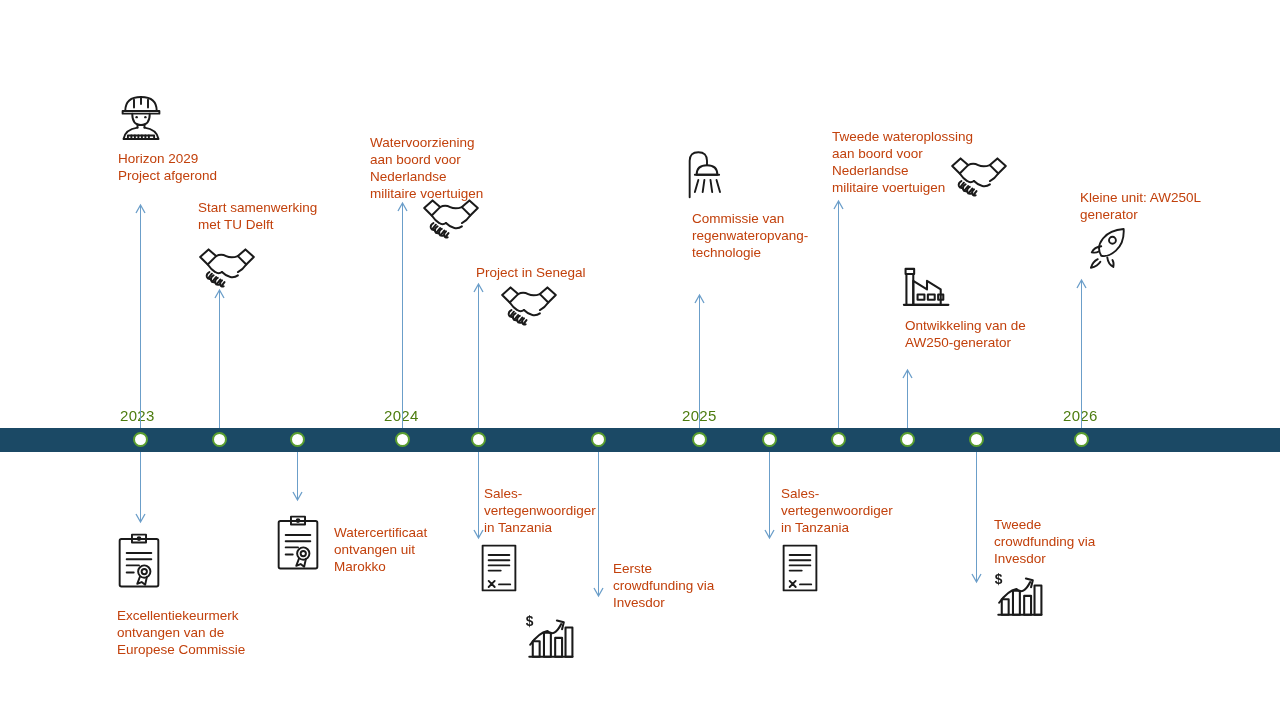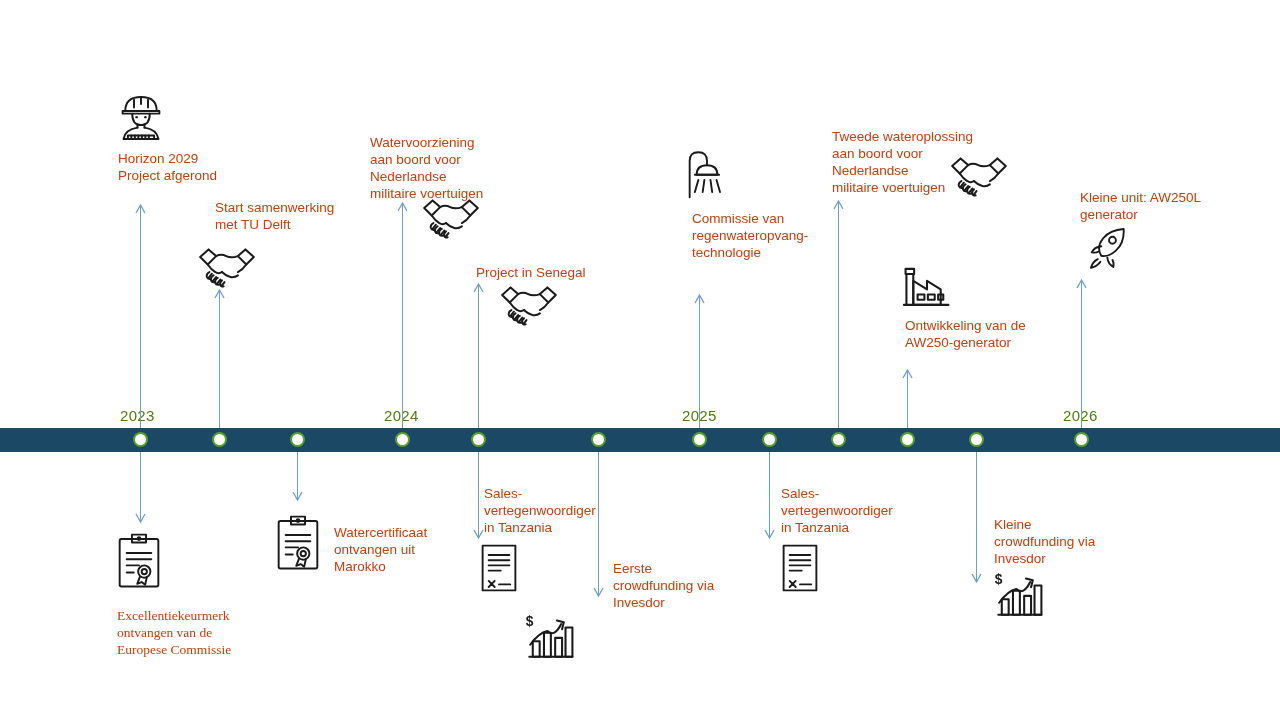--- a/index.html
+++ b/index.html
@@ -105,21 +105,21 @@
      <path d="M14 25 q4 6 9 9 q4 3 8 0"></path>
      <path d="M60 25 q-4 6 -10 9"></path>
      <path d="M31 34 q5 5 10 6 q5 1 9-2"></path>
      <path d="M19 36 l-4 5 M24 40 l-4 5 M29 43 l-4 5 M34 46 l-3 4"></path>
      <path d="M16 34 q-4 2 -3 6 q1 3 5 2"></path>
      <path d="M21 38 q-4 2 -3 6 q1 3 5 2"></path>
      <path d="M26 41 q-4 2 -3 6 q1 3 5 2"></path>
      <path d="M31 44 q-3 2 -2 5 q1 3 4 2"></path>
    </svg>
       </div>
-      <div class="evt-label" style="left: 198px; top: 199px; margin-left: 17px;">Start samenwerking
+      <div class="evt-label" style="left: 198px; top: 199px;">Start samenwerking
 met TU Delft</div>
       <div class="connector" style="left: 402px; top: 203px; height: 225px;"></div>
       <div class="chev" style="left: 397px; top: 202px;">
         <svg width="11" height="10">
           <path d="M1 9 L5.5 1 L10 9" fill="none" stroke="#6b9ec9" stroke-width="1.3"></path>
         </svg>
       </div>
       <div class="evt-icon" style="left: 420px; top: 194px;">
    <svg width="62" height="48" viewBox="0 0 74 56" fill="none" stroke="#1a1a1a" stroke-width="2.4" stroke-linecap="round" stroke-linejoin="round">
      <path d="M5 16 L15 7 L24 15 L14 25 Z"></path>
@@ -250,21 +250,21 @@
      <rect x="6" y="8" width="44" height="54" rx="2"></rect>
      <path d="M20 3 h16 v9 h-16 z"></path>
      <circle cx="28" cy="7.5" r="1.6"></circle>
      <path d="M14 24 h28 M14 31 h28 M14 38 h14"></path>
      <path d="M14 46 h8"></path>
      <circle cx="34" cy="45" r="7"></circle>
      <circle cx="34" cy="45" r="3"></circle>
      <path d="M29 51 l-3 8 l5-2 l4 3 l2-9"></path>
    </svg>
       </div>
-      <div class="evt-label" style="left: 117px; top: 607px; font-family: Liberation Serif, serif;">Excellentiekeurmerk
+      <div class="evt-label" style="left: 117px; top: 607px;">Excellentiekeurmerk
 ontvangen van de
 Europese Commissie</div>
       <div class="connector" style="left: 297px; top: 452px; height: 48px;"></div>
       <div class="chev" style="left: 292px; top: 491px;">
         <svg width="11" height="10">
           <path d="M1 1 L5.5 9 L10 1" fill="none" stroke="#6b9ec9" stroke-width="1.3"></path>
         </svg>
       </div>
       <div class="evt-icon" style="left: 273px; top: 514px;">
    <svg width="50" height="58" viewBox="0 0 56 66" fill="none" stroke="#1a1a1a" stroke-width="2.2" stroke-linecap="round" stroke-linejoin="round">
@@ -347,18 +347,18 @@
      <path d="M6 52 h50"></path>
      <rect x="10" y="34" width="8" height="18"></rect>
      <rect x="23" y="24" width="8" height="28"></rect>
      <rect x="36" y="30" width="8" height="22"></rect>
      <rect x="48" y="18" width="8" height="34"></rect>
      <path d="M7 38 q10-14 20-16 q8 8 16-8"></path>
      <path d="M38 10 l8 2 l-2 8"></path>
      <text x="2" y="16" font-size="16" font-family="Liberation Sans, sans-serif" font-weight="bold" fill="#1a1a1a" stroke="none">$</text>
    </svg>
       </div>
-      <div class="evt-label" style="left: 994px; top: 516px;">Kleine
+      <div class="evt-label" style="left: 994px; top: 516px;">Tweede
 crowdfunding via
 Invesdor</div>
     </div>
 
 </div>
 
 </body></html>

